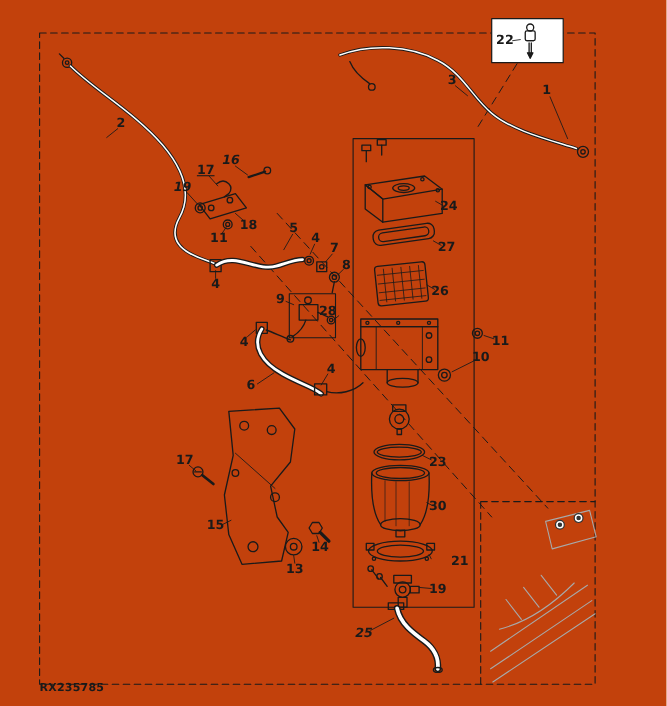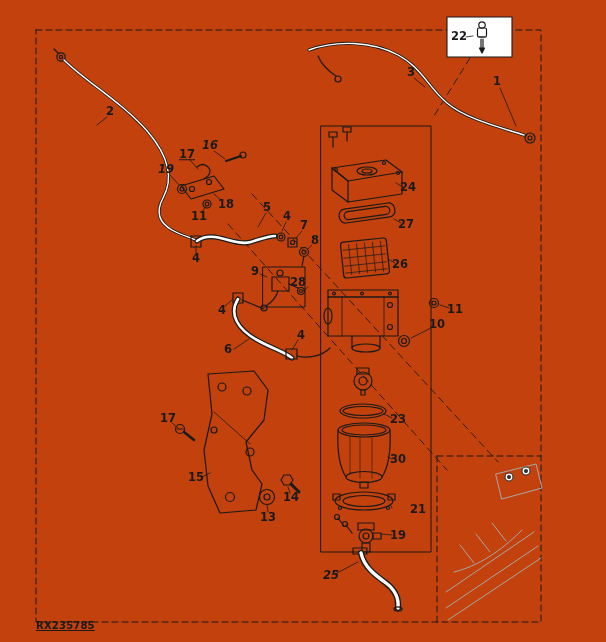--- a/index.html
+++ b/index.html
@@ -4,21 +4,21 @@
 <style>
   html,body{margin:0;padding:0;background:#fff;}
   .stage{position:relative;width:606px;height:642px;background:#fff;
          font-family:"DejaVu Sans","Liberation Sans",sans-serif;overflow:hidden;
          color:var(--ink,#1a1a1a);}
   .stage svg{position:absolute;left:0;top:0;}
   #callout-layer{position:absolute;left:0;top:0;width:606px;height:642px;pointer-events:none;}
   .callout{position:absolute;transform:translate(-50%,-50%);font-size:11.5px;font-weight:bold;
            line-height:1;color:var(--ink,#1a1a1a);}
   .figure-id{position:absolute;left:36px;top:620px;font-size:10px;font-weight:bold;
-             letter-spacing:.2px;color:var(--ink,#1a1a1a);text-decoration:underline;}
+             letter-spacing:.2px;color:var(--ink,#1a1a1a);}
 </style>
 </head>
 <body>
 
 <div class="stage" style="--ink: #1a1a1a; --faint: #a8a8a8; background: #c2410c;">
 
 <svg width="606" height="642" viewBox="0 0 606 642">
   <g fill="none" stroke="currentColor" stroke-width="1.2" stroke-linecap="round" stroke-linejoin="round">
 
     <rect x="36" y="30" width="505" height="592" stroke-width="1" stroke-dasharray="6 4"></rect>

